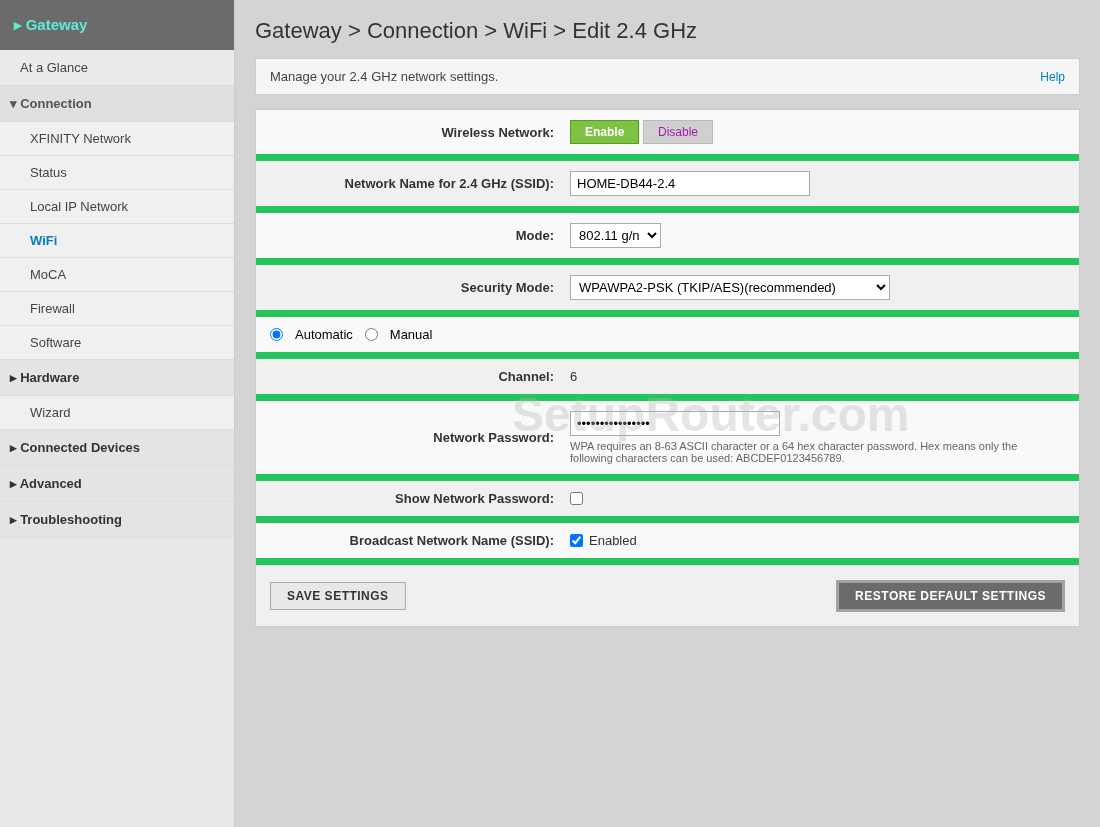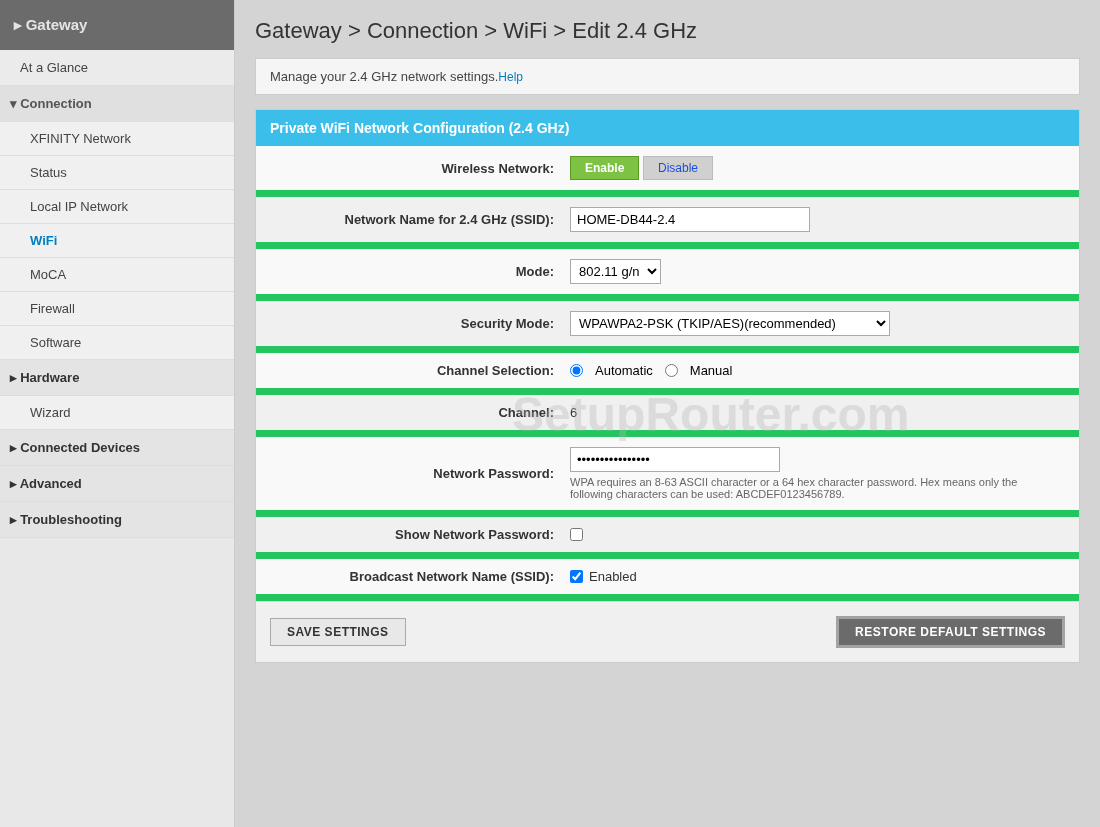--- a/index.html
+++ b/index.html
@@ -8,21 +8,21 @@
     
     #sidebar {
       width: 235px;
       min-width: 235px;
       background: #e8e8e8;
       border-right: 1px solid #ccc;
       overflow-y: auto;
     }
     .sidebar-gateway {
       background: #6b6b6b;
-      color: #e5e5e5;
+      color: #5eead4;
       font-weight: bold;
       padding: 16px 14px;
       font-size: 15px;
       cursor: pointer;
     }
     .sidebar-gateway::before { content: "▸ "; }
     .sidebar-item-level1 {
       padding: 10px 20px;
       color: #444;
       cursor: pointer;
@@ -66,21 +66,21 @@
       color: #333;
       margin-bottom: 14px;
       font-weight: normal;
     }
     .info-bar {
       background: #f5f5f5;
       border: 1px solid #ccc;
       padding: 10px 14px;
       margin-bottom: 14px;
       display: flex;
-      justify-content: flex-start;
+      justify-content: space-between;
       align-items: center;
       color: #444;
       font-size: 13px;
     }
     .info-bar a { color: #0080c0; text-decoration: none; font-size: 12px; }
 
     .config-panel {
       border: 1px solid #ccc;
       background: #f9f9f9;
     }
@@ -117,21 +117,21 @@
       background: #7dc242;
       color: #fff;
       border: 1px solid #5a9a20;
       padding: 4px 14px;
       cursor: pointer;
       font-size: 12px;
       font-weight: bold;
     }
     .btn-disable {
       background: #d0d0d0;
-      color: #1d4ed8;
+      color: #a21caf;
       border: 1px solid #bbb;
       padding: 4px 14px;
       cursor: pointer;
       font-size: 12px;
     }
 
     input[type="text"], input[type="password"] {
       border: 1px solid #aaa;
       padding: 4px 6px;
       font-size: 13px;
@@ -232,21 +232,20 @@
   <div class="watermark">SetupRouter.com</div>
 
   <div class="page-title">Gateway &gt; Connection &gt; WiFi &gt; Edit 2.4 GHz</div>
 
   <div class="info-bar">
     <span>Manage your 2.4 GHz network settings.</span>
     <a href="#">Help</a>
   </div>
 
   <div class="config-panel">
-    <div class="config-panel-header">Private WiFi Network Configuration (2.4 GHz)</div>
     <div class="config-panel-body">
 
       <div class="form-row">
         <div class="form-label">Wireless Network:</div>
         <div class="form-control">
           <button class="btn-enable">Enable</button>
           <button class="btn-disable">Disable</button>
         </div>
       </div>
 
@@ -269,21 +268,20 @@
       <div class="form-row">
         <div class="form-label">Security Mode:</div>
         <div class="form-control">
           <select style="width:320px;">
             <option>WPAWPA2-PSK (TKIP/AES)(recommended)</option>
           </select>
         </div>
       </div>
 
       <div class="form-row">
-        <div class="form-label">Channel Selection:</div>
         <div class="form-control">
           <div class="radio-group">
             <label>
               <input type="radio" name="channel_sel" checked="" style="">
               <span>Automatic</span>
             </label>
             <label>
               <input type="radio" name="channel_sel" style="">
               <span>Manual</span>
             </label>

